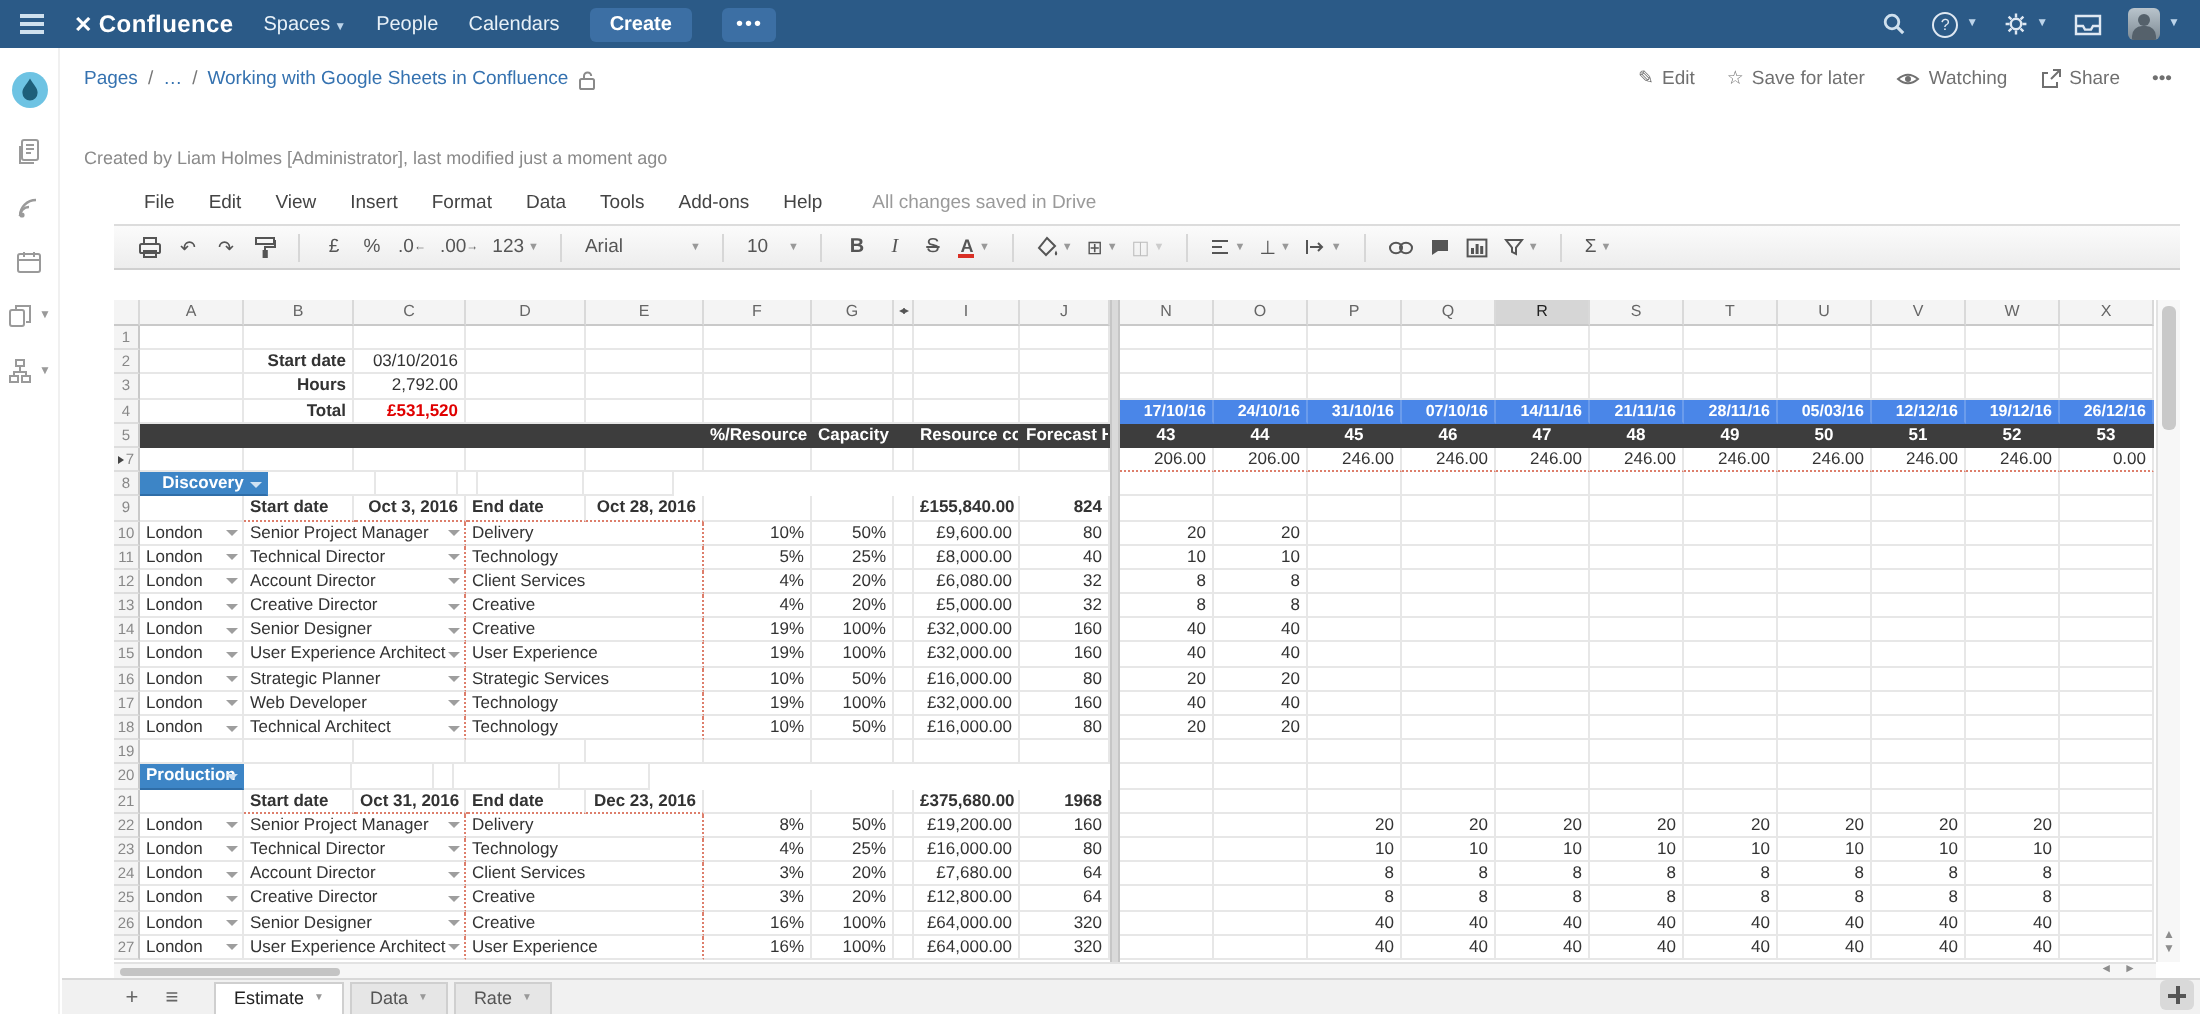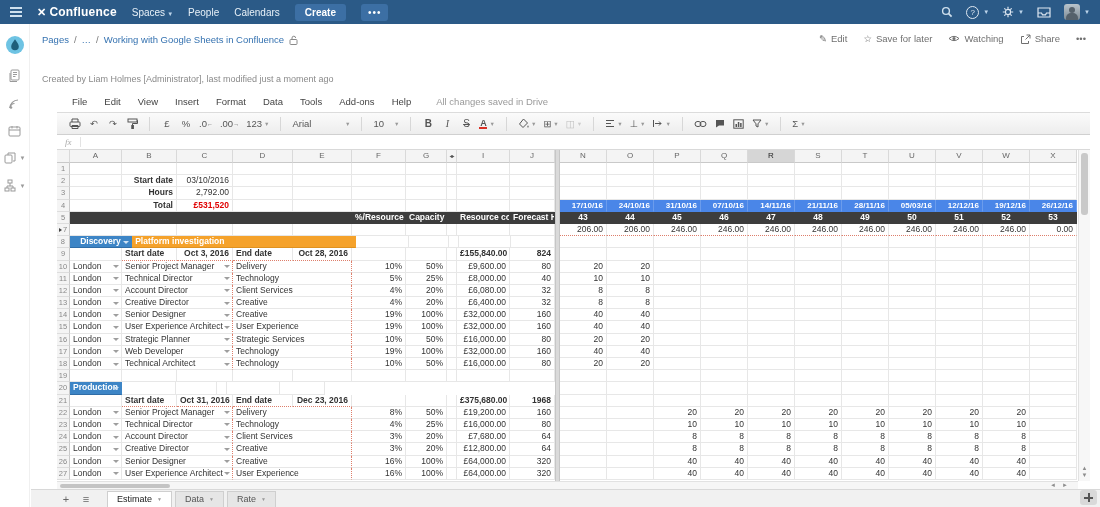--- a/index.html
+++ b/index.html
@@ -372,25 +372,20 @@
     <span class="ti">
       <svg width="10" height="9" viewBox="0 0 10 9">
           <path d="M1 1h8L6 4.8V8L4 7V4.8z" fill="none" stroke="#555"></path>
         </svg>
       <span class="tcar">▼</span>
       </span>
     <span class="tsep"></span>
     <span class="ti">Σ<span class="tcar">▼</span></span>
   </div>
 
-  <div class="fxbar">
-    <span class="fx">fx</span>
-    <span class="fxsep"></span>
-    <span class="fxinput" style="flex:1;height:10px"></span>
-  </div>
 
   <div class="pane" id="paneL" style="left:57px;width:498px">
       <div class="ghead">
         <div class="ch" style="width: 13px;"></div>
         <div class="ch" style="width: 52px;">A</div>
         <div class="ch" style="width: 55px;">B</div>
         <div class="ch" style="width: 56px;">C</div>
         <div class="ch" style="width: 60px;">D</div>
         <div class="ch" style="width: 59px;">E</div>
         <div class="ch" style="width: 54px;">F</div>
@@ -473,21 +468,20 @@
         <div class="cell" style="width: 59px;"></div>
         <div class="cell" style="width: 54px;"></div>
         <div class="cell" style="width: 41px;"></div>
         <div class="cell" style="width: 10px;"></div>
         <div class="cell" style="width: 53px;"></div>
         <div class="cell" style="width: 45px;"></div>
       </div>
       <div class="grow">
         <div class="cell rn" style="width: 13px;">8</div>
         <div class="cell sec dd" style="width: 64px; text-align: center;">Discovery</div>
-        <div class="cell orange" style="width: 230px;">Platform investigation</div>
         <div class="cell" style="width: 54px;"></div>
         <div class="cell" style="width: 41px;"></div>
         <div class="cell" style="width: 10px;"></div>
         <div class="cell" style="width: 53px;"></div>
         <div class="cell" style="width: 45px;"></div>
       </div>
       <div class="grow">
         <div class="cell rn" style="width: 13px;">9</div>
         <div class="cell" style="width: 52px;"></div>
         <div class="cell b dot-b" style="width: 55px;">Start date</div>
@@ -534,21 +528,21 @@
         <div class="cell r" style="width: 45px;">32</div>
       </div>
       <div class="grow">
         <div class="cell rn" style="width: 13px;">13</div>
         <div class="cell dd" style="width: 52px;">London</div>
         <div class="cell dd dot-r" style="width: 111px;">Creative Director</div>
         <div class="cell dot-r" style="width: 119px;">Creative</div>
         <div class="cell r" style="width: 54px;">4%</div>
         <div class="cell r" style="width: 41px;">20%</div>
         <div class="cell" style="width: 10px;"></div>
-        <div class="cell r" style="width: 53px;">£6,400.00</div>
+        <div class="cell r" style="width: 53px;">£5,000.00</div>
         <div class="cell r" style="width: 45px;">32</div>
       </div>
       <div class="grow">
         <div class="cell rn" style="width: 13px;">14</div>
         <div class="cell dd" style="width: 52px;">London</div>
         <div class="cell dd dot-r" style="width: 111px;">Senior Designer</div>
         <div class="cell dot-r" style="width: 119px;">Creative</div>
         <div class="cell r" style="width: 54px;">19%</div>
         <div class="cell r" style="width: 41px;">100%</div>
         <div class="cell" style="width: 10px;"></div>

